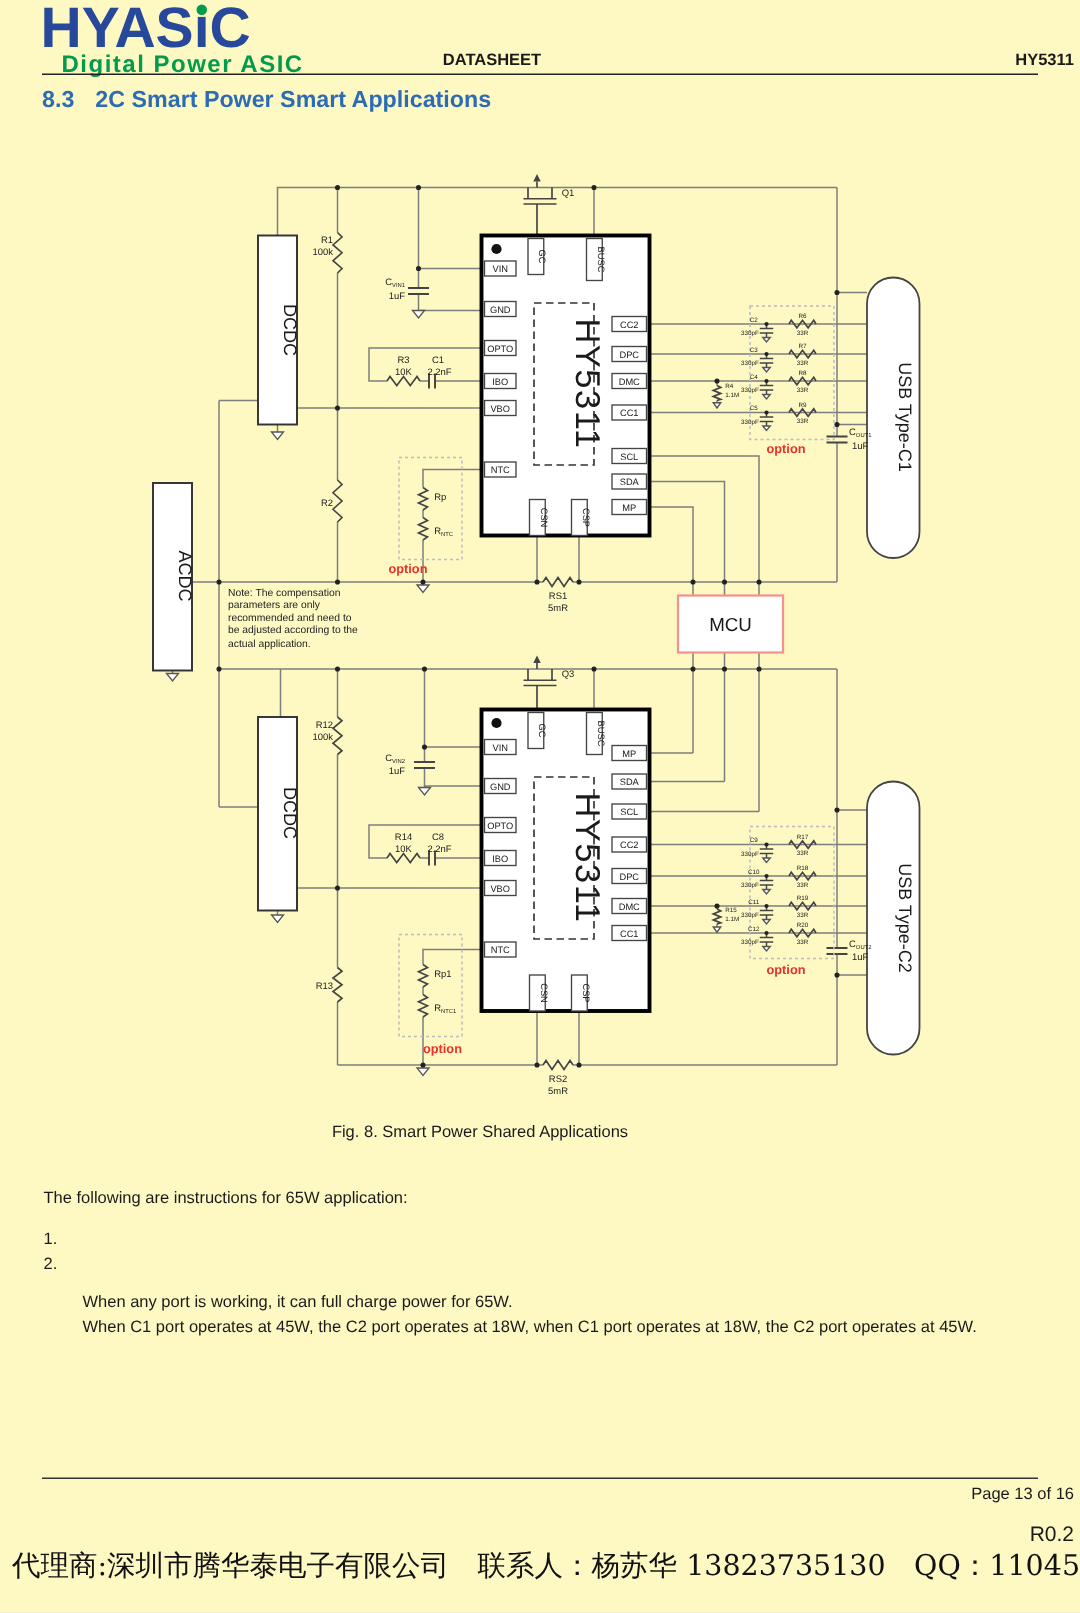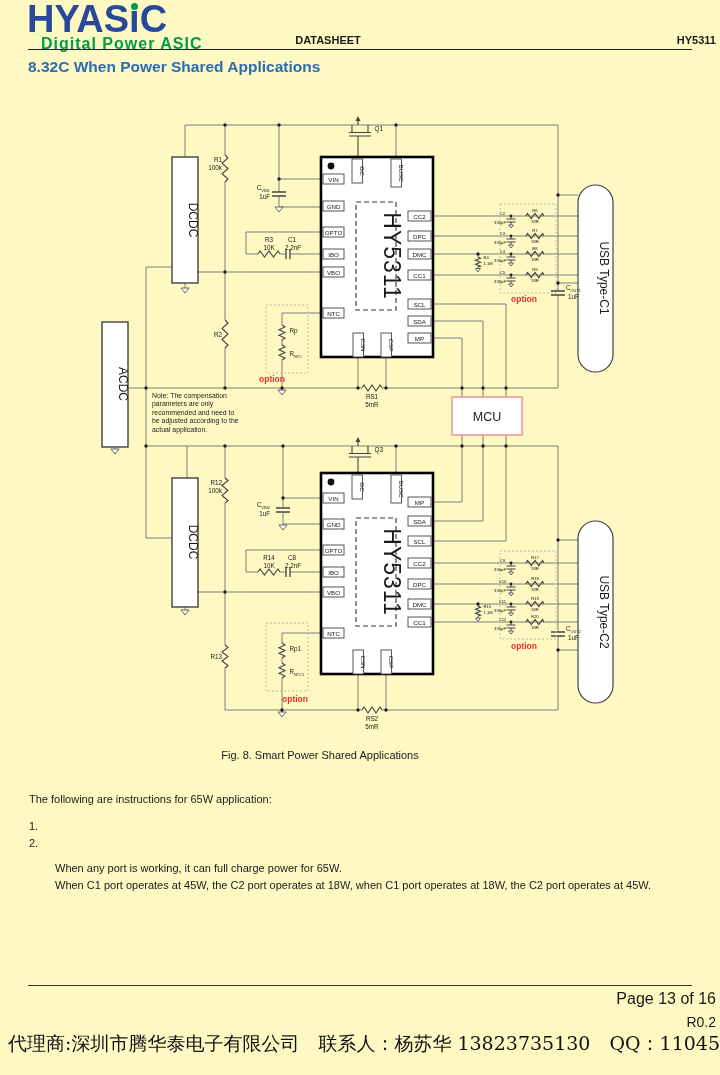--- a/index.html
+++ b/index.html
@@ -8,21 +8,21 @@
   
   #logo{position:absolute;left:27px;top:0px;font-weight:bold;font-size:38px;letter-spacing:0px;
         color:#28499B;line-height:1;}
   #logo .iwrap{position:relative;display:inline-block;}
   #logo .idot{position:absolute;left:2px;top:3px;width:7px;height:7px;border-radius:50%;background:#009B4C;}
   #tagline{position:absolute;left:41px;top:35px;font-weight:bold;font-size:16px;letter-spacing:1px;color:#009B4C;}
   #ds-title{position:absolute;left:0;top:34px;width:656px;text-align:center;font-weight:bold;font-size:11px;}
   #part-no{position:absolute;right:28px;top:34px;font-size:11px;font-weight:bold;}
   #header-rule{position:absolute;left:28px;top:49px;width:664px;height:0;border-top:1.6px solid #222;}
   #section-heading{position:absolute;left:28px;top:58px;font-weight:bold;font-size:15.5px;color:#2B6CB5;}
-  #section-heading .num{}
+  #section-heading .num{margin-right:14px;}
   
   #schem{position:absolute;left:0;top:0;}
   svg text{font-family:"Liberation Sans","DejaVu Sans",sans-serif;fill:#1a1a1a;}
   .pin{font-size:6.2px;}
   .lbl{font-size:6.3px;}
   .tiny{font-size:4.2px;}
   .sub{font-size:3.9px;}
   .blockname{font-size:12px;}
   .chipname{font-size:23px;letter-spacing:1px;}
   .mcuname{font-size:12.5px;}
@@ -32,35 +32,35 @@
   #fig-caption{position:absolute;left:0;top:749px;width:640px;text-align:center;font-size:11px;}
   #body-intro{position:absolute;left:29px;top:793px;font-size:11px;}
   .list-item{position:absolute;left:29px;width:668px;font-size:11px;display:flex;}
   .list-item .num{width:26px;flex:0 0 26px;}
   .list-item .txt{flex:1;line-height:1.55;margin-top:40px;}
   #item1{top:820px;}
   #item2{top:837px;}
   
   #rev{position:absolute;right:28px;top:1014px;font-size:14px;}
   #footer-rule{position:absolute;left:28px;top:985px;width:664px;border-top:1.2px solid #333;}
-  #page-no{position:absolute;right:28px;top:990px;font-size:16px;}
+  #page-no{position:absolute;right:28px;top:990px;font-size:11px;}
   #agent-line{position:absolute;left:8px;top:1031px;width:712px;font-size:19px;color:#111;
               font-family:"DejaVu Serif","Liberation Serif",serif;white-space:nowrap;}
 </style>
 </head>
 <body>
 
 <div id="page">
 
   <div id="logo"><span>HYAS</span><span class="iwrap"><span>ı</span><span class="idot"></span></span><span>C</span></div>
   <div id="tagline">Digital Power ASIC</div>
   <div id="ds-title">DATASHEET</div>
   <div id="part-no">HY5311</div>
   <div id="header-rule"></div>
-  <div id="section-heading"><span class="num">8.3</span><span>2C When Power Shared Applications</span></div>
+  <div id="section-heading"><span class="num">8.3</span><span>2C Smart Power Smart Applications</span></div>
 
   <svg id="schem" width="720" height="760" viewBox="0 0 720 760">
 
     <g stroke="#7d7d7d" stroke-width="1" fill="none">
       <path d="M185,157 V125 H558 M225,125 V155 M225,182 V320 M225,348 V388 M279,125 V192 M279,179 H321 M279,196 V207 M279,207 H321 M198,272 H321 M321,232 H246 V254 H258 M280,254 H286 M290,254 H321 M321,313 H282 V325 M282,340 V345 M282,360 V390 M146,388 H362 M382,388 H558 M358,357 V388 M386,357 V388 M128,388 H146 M146,267 V538 M146,267 H172 M146,538 H172 M433,304 H506 V397 M433,321 H483 V397 M433,338 H462 V397 M433,216 H578 M433,236 H578 M433,254 H578 M433,275 H578 M478,254 V257 M478,267 V268.5 M558,125 V291 M558,295 V388 M558,195 H578 M558,283 H578 M396,125 V159 M185,283 V288 M115,447 V449"></path>
       <path d="M146,446 H558 M187,446 V478 M225,446 V478 M225,503 V645 M225,668 V710 M283,446 V508 M283,498 H321 M283,512 V525 M283,524 H321 M198,592 H321 M321,550 H246 V572 H258 M280,572 H286 M290,572 H321 M321,633 H282 V643 M282,658 V663 M282,678 V712 M225,710 H362 M382,710 H558 M358,674 V710 M386,674 V710 M433,502 H462 M462,435 V502 M433,521 H483 M483,435 V521 M433,541 H506 M506,435 V541 M433,563 H578 M433,584 H578 M433,604 H578 M433,622 H578 M478,604 V606 M478,616 V618 M558,446 V632 M558,636 V710 M558,540 H578 M558,650 H578 M396,446 V475 M185,607 V610"></path>
     </g>
 
     <g stroke="#444" stroke-width="1.1" fill="none">
       <path d="M225,155 l3,3 l-6,5.25 l6,5.25 l-6,5.25 l6,5.25 l-3,3"></path>

